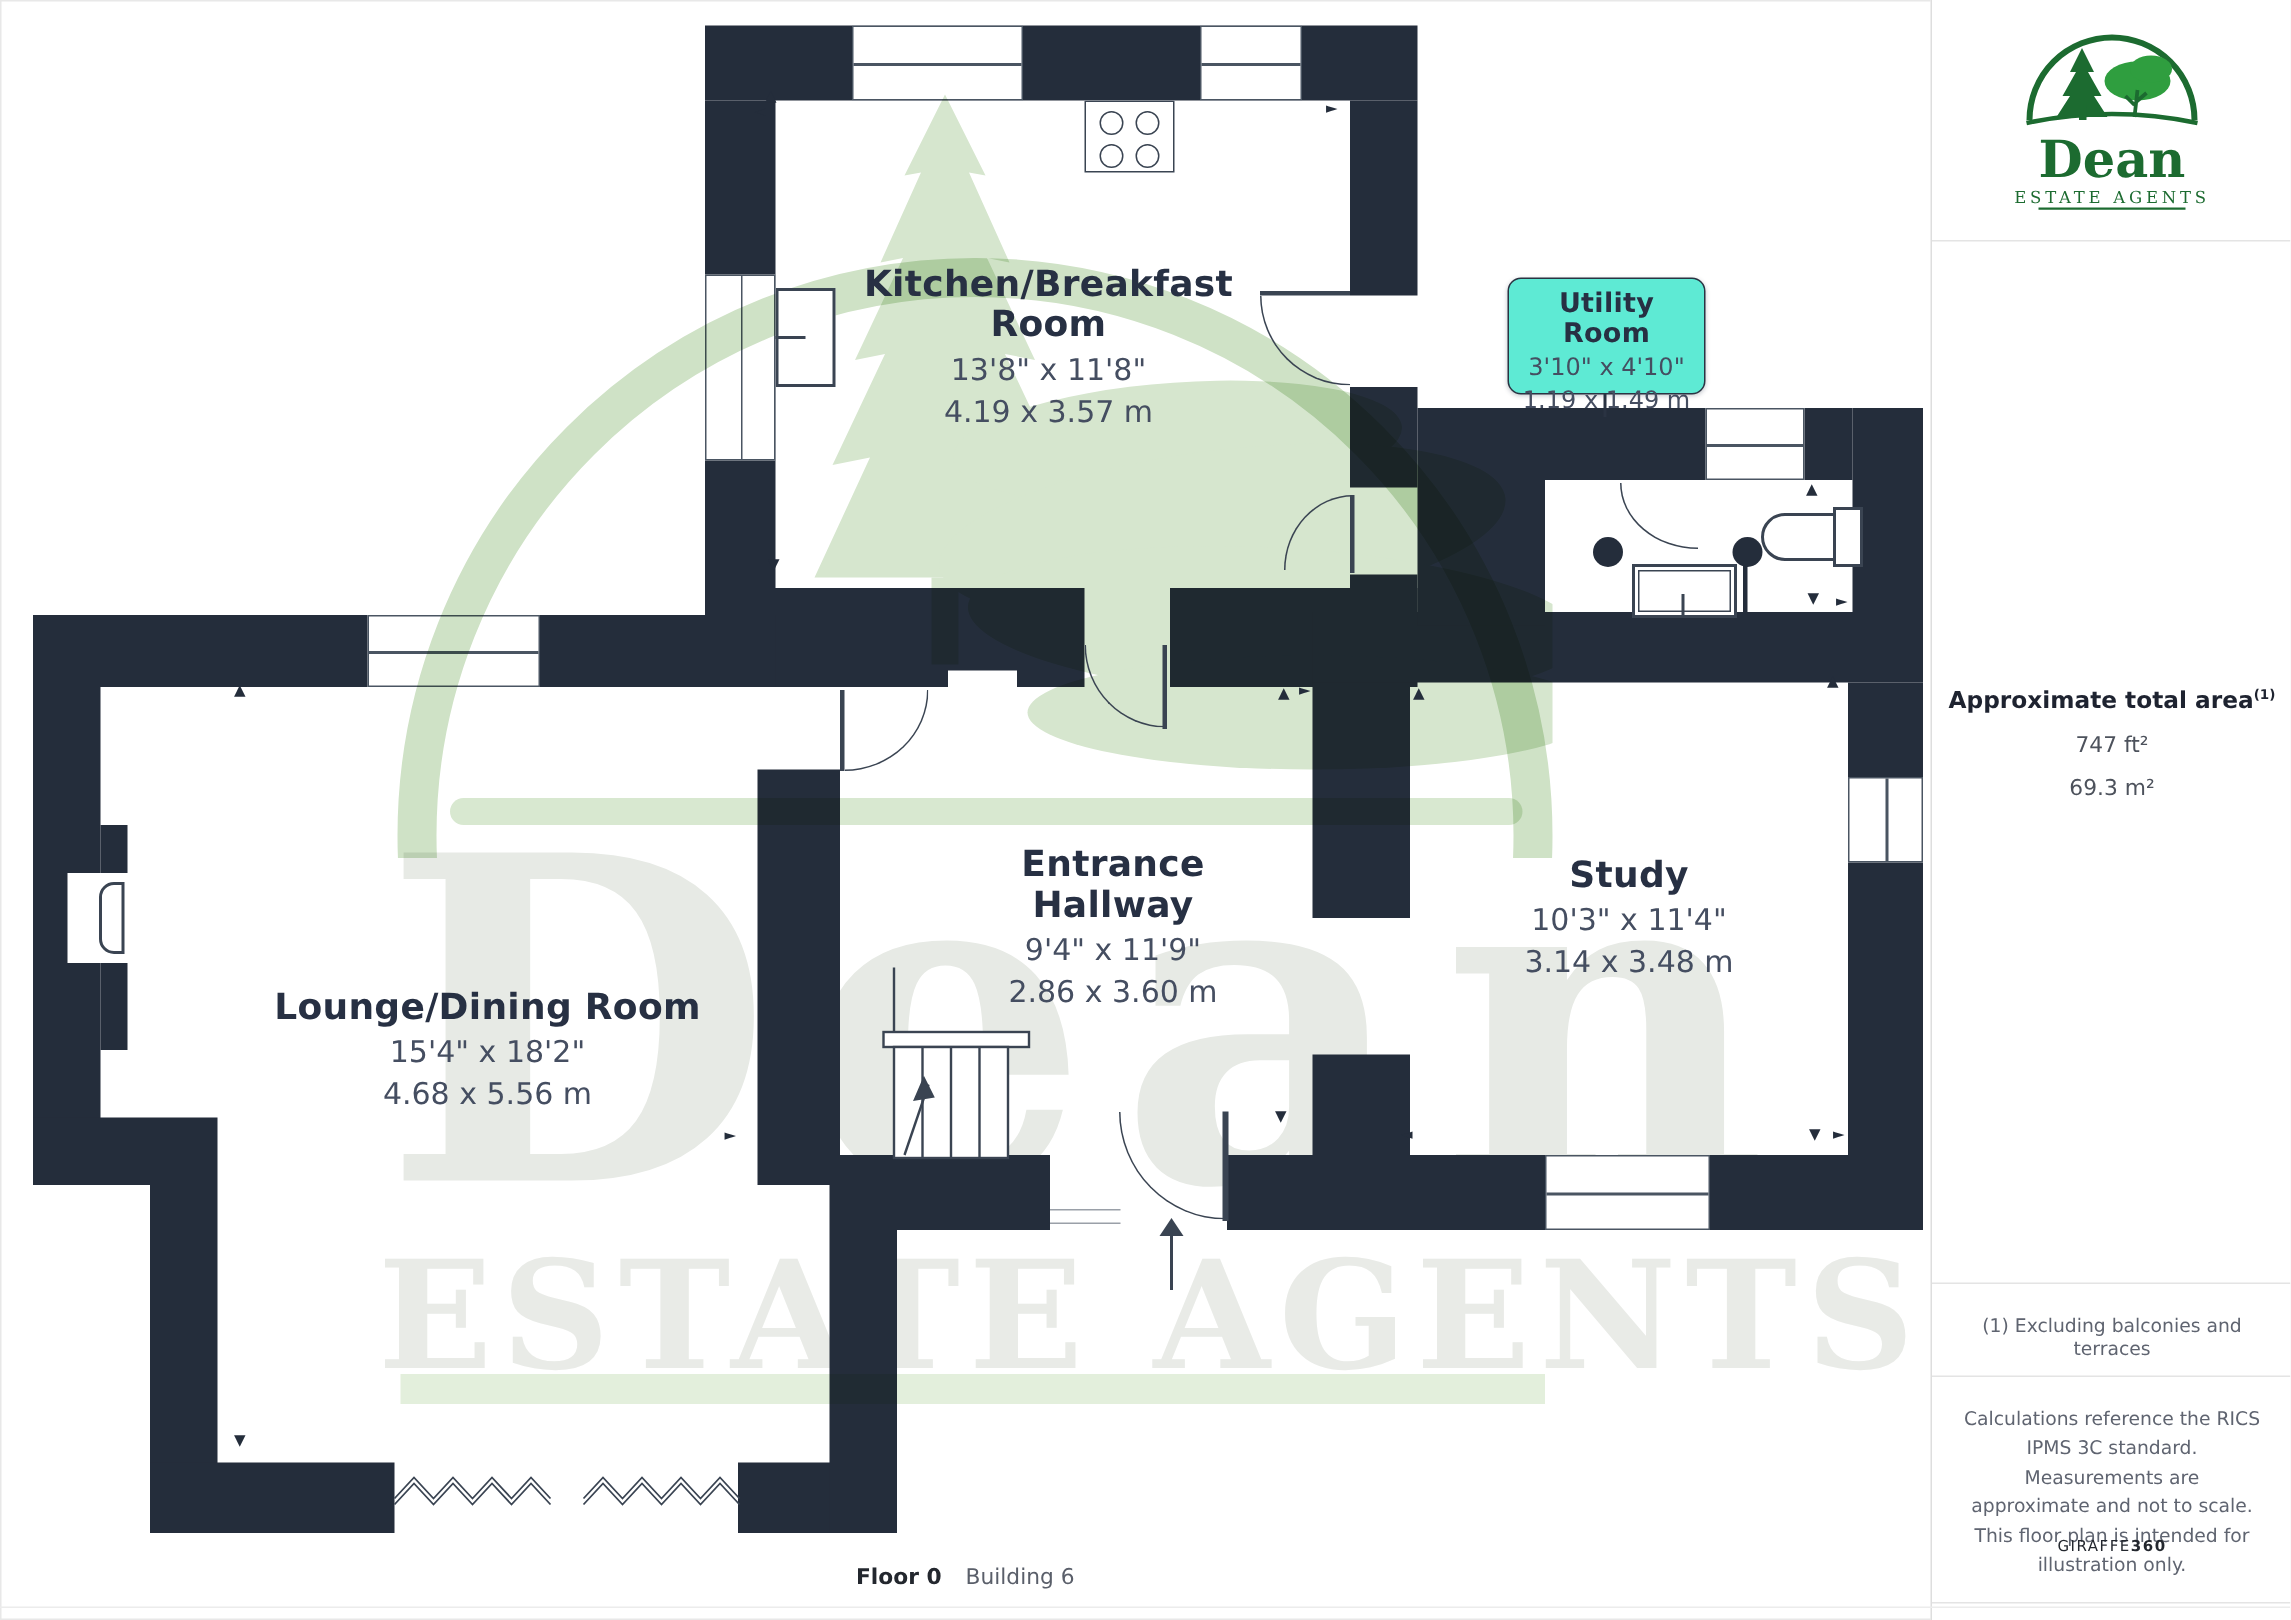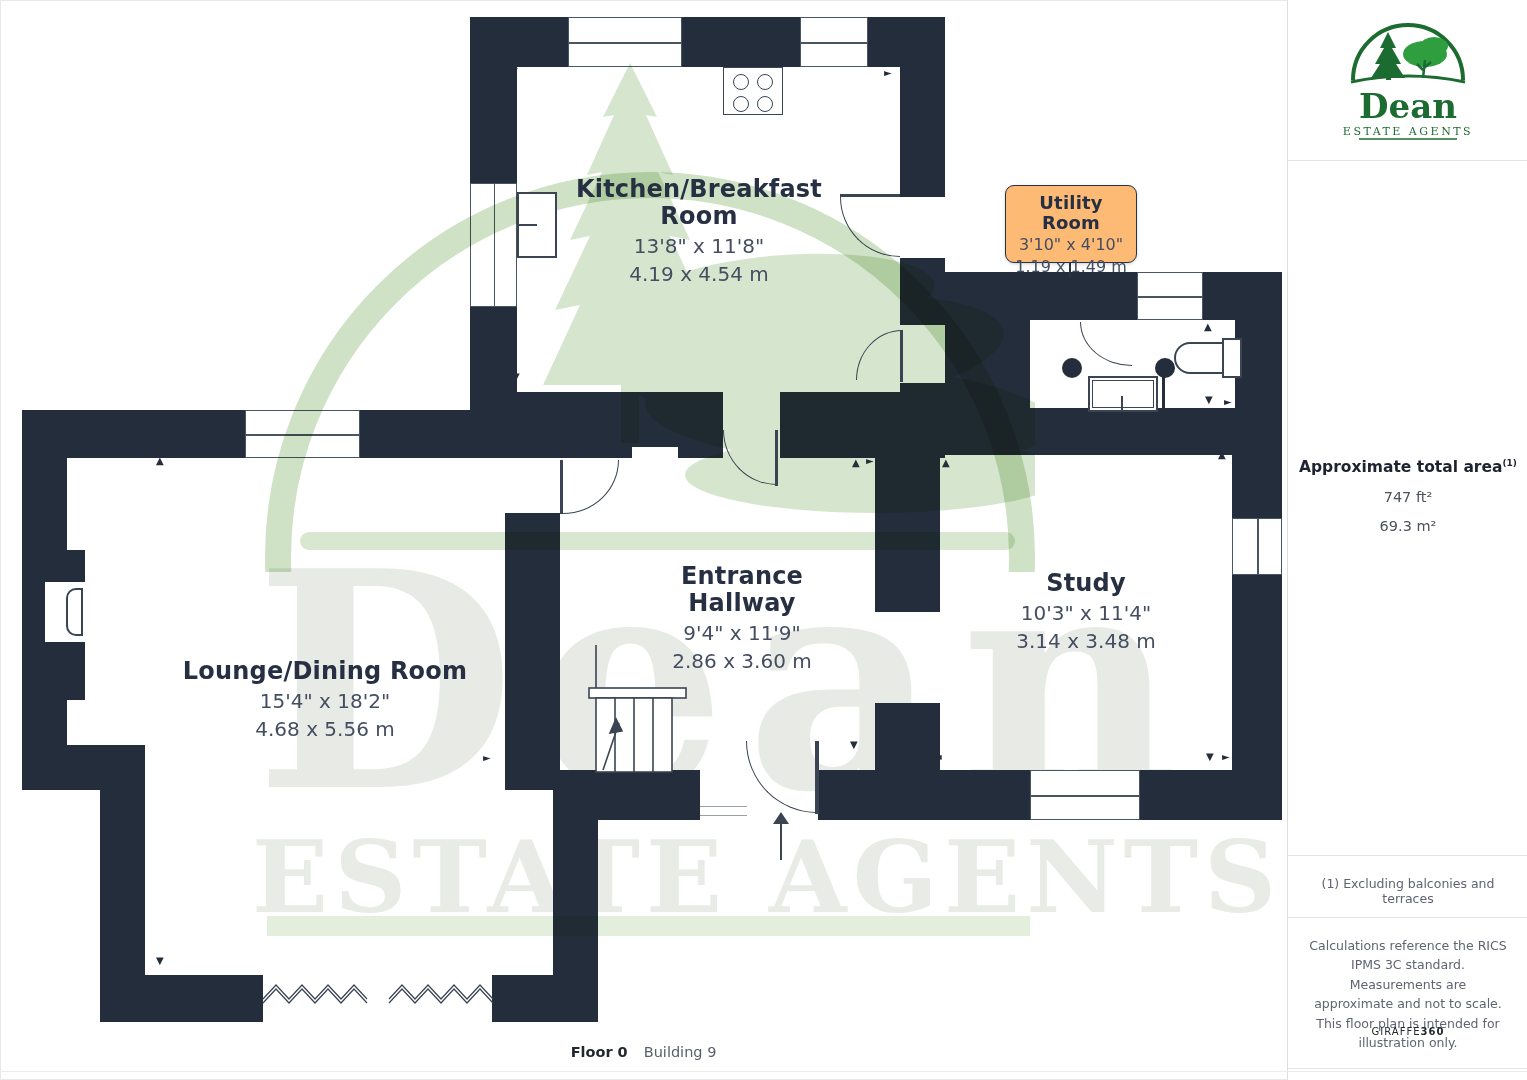--- a/index.html
+++ b/index.html
@@ -17,21 +17,21 @@
   .arc-bl{border-left:1.6px solid #3a4452;border-bottom:1.6px solid #3a4452;border-bottom-left-radius:100% 100%;}
   .arc-br{border-right:1.6px solid #3a4452;border-bottom:1.6px solid #3a4452;border-bottom-right-radius:100% 100%;}
   .arc-tl{border-left:1.6px solid #3a4452;border-top:1.6px solid #3a4452;border-top-left-radius:100% 100%;}
   .leaf{position:absolute;background:#3a4452;z-index:3;}
   .fix{position:absolute;background:#fff;border:2px solid #3a4452;box-sizing:border-box;z-index:3;}
   .dot{position:absolute;width:20px;height:20px;border-radius:50%;background:#242d3b;z-index:3;}
   .dim-arrow{position:absolute;font-size:10px;color:#242d3b;z-index:4;line-height:1;}
   .room-label{position:absolute;text-align:center;z-index:5;color:#273043;}
   .room-name{font-weight:bold;font-size:24px;line-height:1.12;letter-spacing:.2px;}
   .room-dim{font-size:20px;color:#454e61;margin-top:4px;line-height:1.2;}
-  .callout{position:absolute;background:#fdba74;border:1.5px solid #2a3342;border-radius:9px;
+  .callout{position:absolute;background:#5eead4;border:1.5px solid #2a3342;border-radius:9px;
            box-shadow:0 1px 3px rgba(40,50,70,.25);text-align:center;padding:7px 4px 8px;
            box-sizing:border-box;z-index:6;color:#273043;}
   .callout .room-name{font-size:18px;}
   .callout .room-dim{font-size:16px;margin-top:2px;color:#454e61;}
   .pointer{position:absolute;background:#2a3342;z-index:5;}
   
   .wm-under{position:absolute;z-index:0;color:#e7eae5;font-family:"DejaVu Serif","Liberation Serif",serif;
             font-weight:bold;pointer-events:none;white-space:nowrap;}
   .wm{mix-blend-mode:multiply;pointer-events:none;}
   .dome-clip{position:absolute;left:240px;top:168px;width:830px;height:404px;overflow:hidden;z-index:2;}
@@ -214,21 +214,21 @@
         <ellipse cx="330" cy="240" rx="150" ry="40" transform="rotate(-4 330 240)"></ellipse>
         <ellipse cx="360" cy="300" rx="190" ry="55" transform="rotate(-7 360 300)"></ellipse>
         <ellipse cx="395" cy="360" rx="205" ry="50" transform="rotate(3 395 360)"></ellipse>
         <ellipse cx="420" cy="420" rx="190" ry="38"></ellipse>
       </g>
     </svg>
 
     <div class="room-label" style="left:564px;top:176px;width:270px;">
       <div class="room-name">Kitchen/Breakfast Room</div>
       <div class="room-dim">13'8" x 11'8"</div>
-      <div class="room-dim">4.19 x 4.54 m</div>
+      <div class="room-dim">4.19 x 3.57 m</div>
     </div>
     <div class="room-label" style="left:662px;top:563px;width:160px;">
       <div class="room-name">Entrance Hallway</div>
       <div class="room-dim">9'4" x 11'9"</div>
       <div class="room-dim">2.86 x 3.60 m</div>
     </div>
     <div class="room-label" style="left:951px;top:570px;width:270px;">
       <div class="room-name">Study</div>
       <div class="room-dim">10'3" x 11'4"</div>
       <div class="room-dim">3.14 x 3.48 m</div>
@@ -241,21 +241,21 @@
 
     <div class="callout" style="left:1005px;top:185px;width:132px;height:78px;">
       <div class="room-name">Utility Room</div>
       <div class="room-dim">3'10" x 4'10"</div>
       <div class="room-dim">1.19 x 1.49 m</div>
     </div>
     <div class="pointer" style="left:1069px;top:261px;width:2px;height:17px;"></div>
 
     <div class="footer">
       <span class="floor">Floor 0</span>
-      <span class="building">Building 9</span>
+      <span class="building">Building 6</span>
     </div>
   </div>
 
   <div class="sidebar">
     <div class="sb-logo">
       <svg width="150" height="128" viewBox="0 0 150 128">
         <path d="M20,62 A55,55 0 0 1 130,62" fill="none" stroke="#1c6b30" stroke-width="4"></path>
         <path d="M18,64 Q75,52 132,64" fill="none" stroke="#1c6b30" stroke-width="3"></path>
         <polygon points="55,14 47,30 51,30 42,46 47,46 38,60 72,60 63,46 68,46 59,30 63,30" fill="#1c6b30"></polygon>
         <rect x="53" y="52" width="5" height="10" fill="#1c6b30"></rect>

